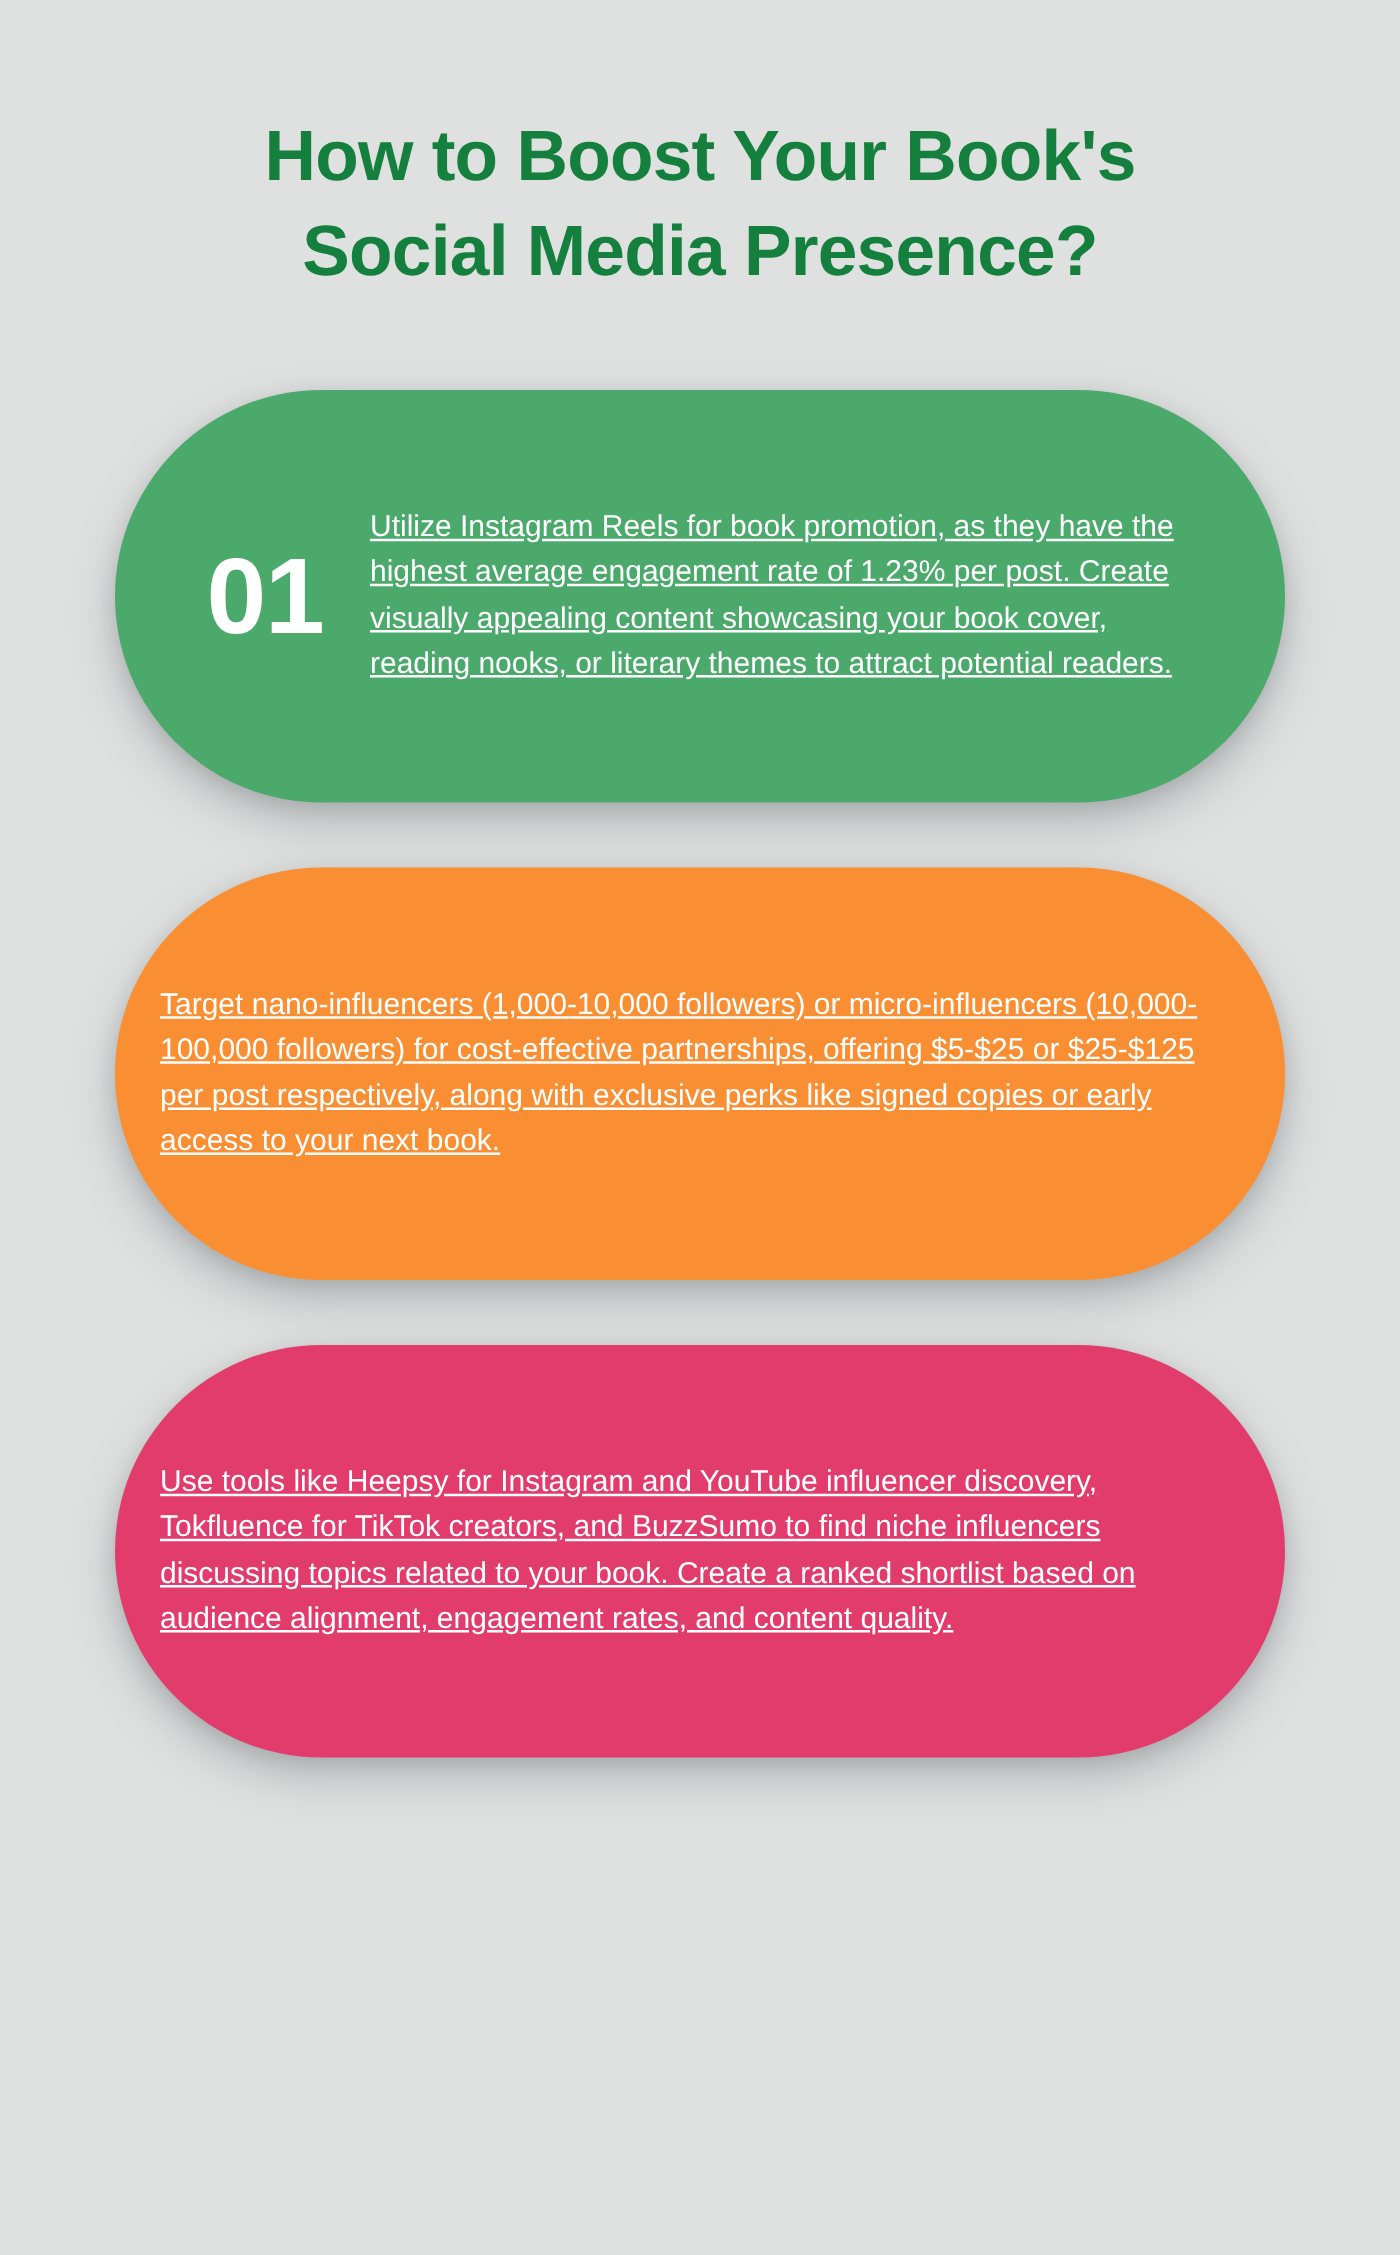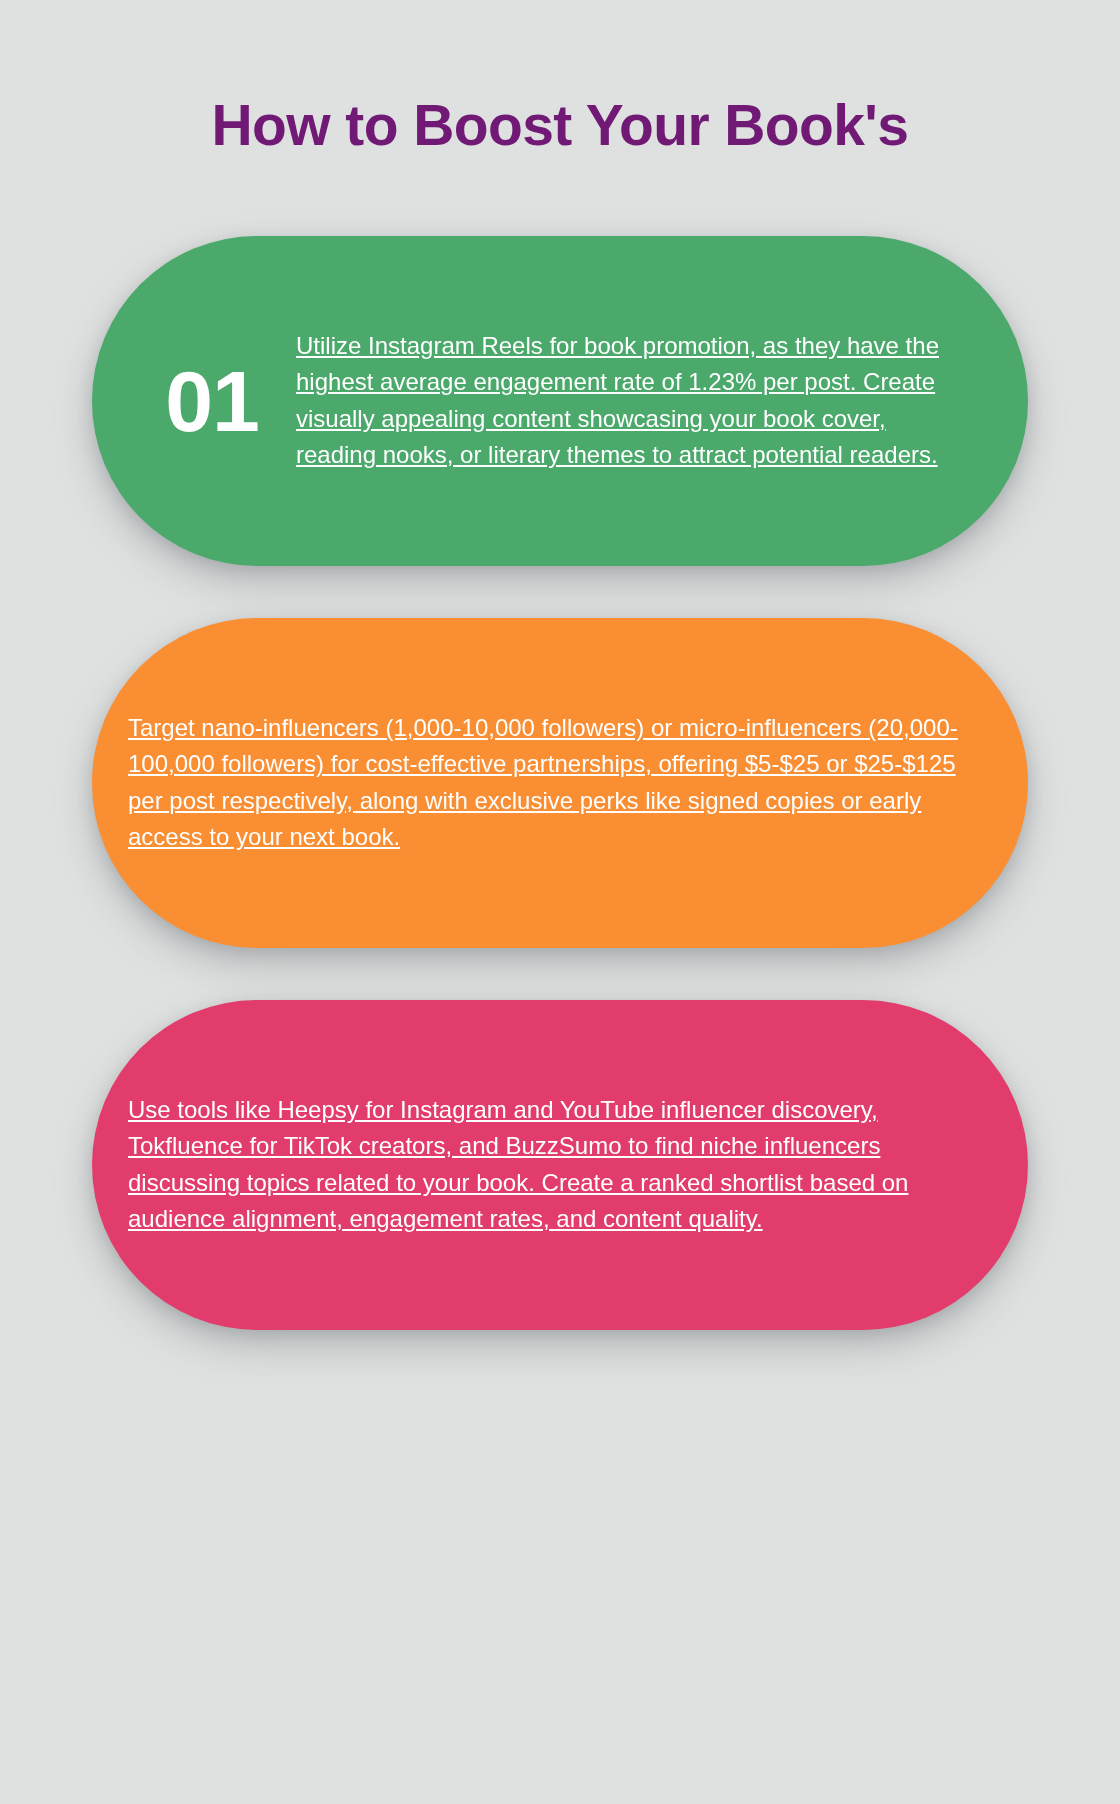--- a/index.html
+++ b/index.html
@@ -29,21 +29,21 @@
     text-align: center;
   }
 
   .title-line {
     display: block;
     font-family: "Liberation Sans", sans-serif;
     font-weight: 700;
     font-size: 57px;
     line-height: 1.33;
     letter-spacing: -0.6px;
-    color: #701a75;
+    color: #15803d;
   }
 
   
   .cards {
     margin-top: 72px;
     display: flex;
     flex-direction: column;
     gap: 52px;
     padding: 0 92px;
   }
@@ -87,31 +87,32 @@
   .card-orange { background: #f98e33; }
   .card-pink   { background: #e23c6c; }
 </style>
 </head>
 <body>
 
 <div class="page">
 
   <div class="title-block">
     <span class="title-line">How to Boost Your Book's</span>
+    <span class="title-line">Social Media Presence?</span>
   </div>
 
   <div class="cards">
 
     <div class="card card-green">
       <div class="card-number">01</div>
       <div class="card-text">Utilize Instagram Reels for book promotion, as they have the highest average engagement rate of 1.23% per post. Create visually appealing content showcasing your book cover, reading nooks, or literary themes to attract potential readers.</div>
     </div>
 
     <div class="card card-orange">
-      <div class="card-text">Target nano-influencers (1,000-10,000 followers) or micro-influencers (20,000-100,000 followers) for cost-effective partnerships, offering $5-$25 or $25-$125 per post respectively, along with exclusive perks like signed copies or early access to your next book.</div>
+      <div class="card-text">Target nano-influencers (1,000-10,000 followers) or micro-influencers (10,000-100,000 followers) for cost-effective partnerships, offering $5-$25 or $25-$125 per post respectively, along with exclusive perks like signed copies or early access to your next book.</div>
     </div>
 
     <div class="card card-pink">
       <div class="card-text">Use tools like Heepsy for Instagram and YouTube influencer discovery, Tokfluence for TikTok creators, and BuzzSumo to find niche influencers discussing topics related to your book. Create a ranked shortlist based on audience alignment, engagement rates, and content quality.</div>
     </div>
 
   </div>
 </div>
 
 </body></html>

